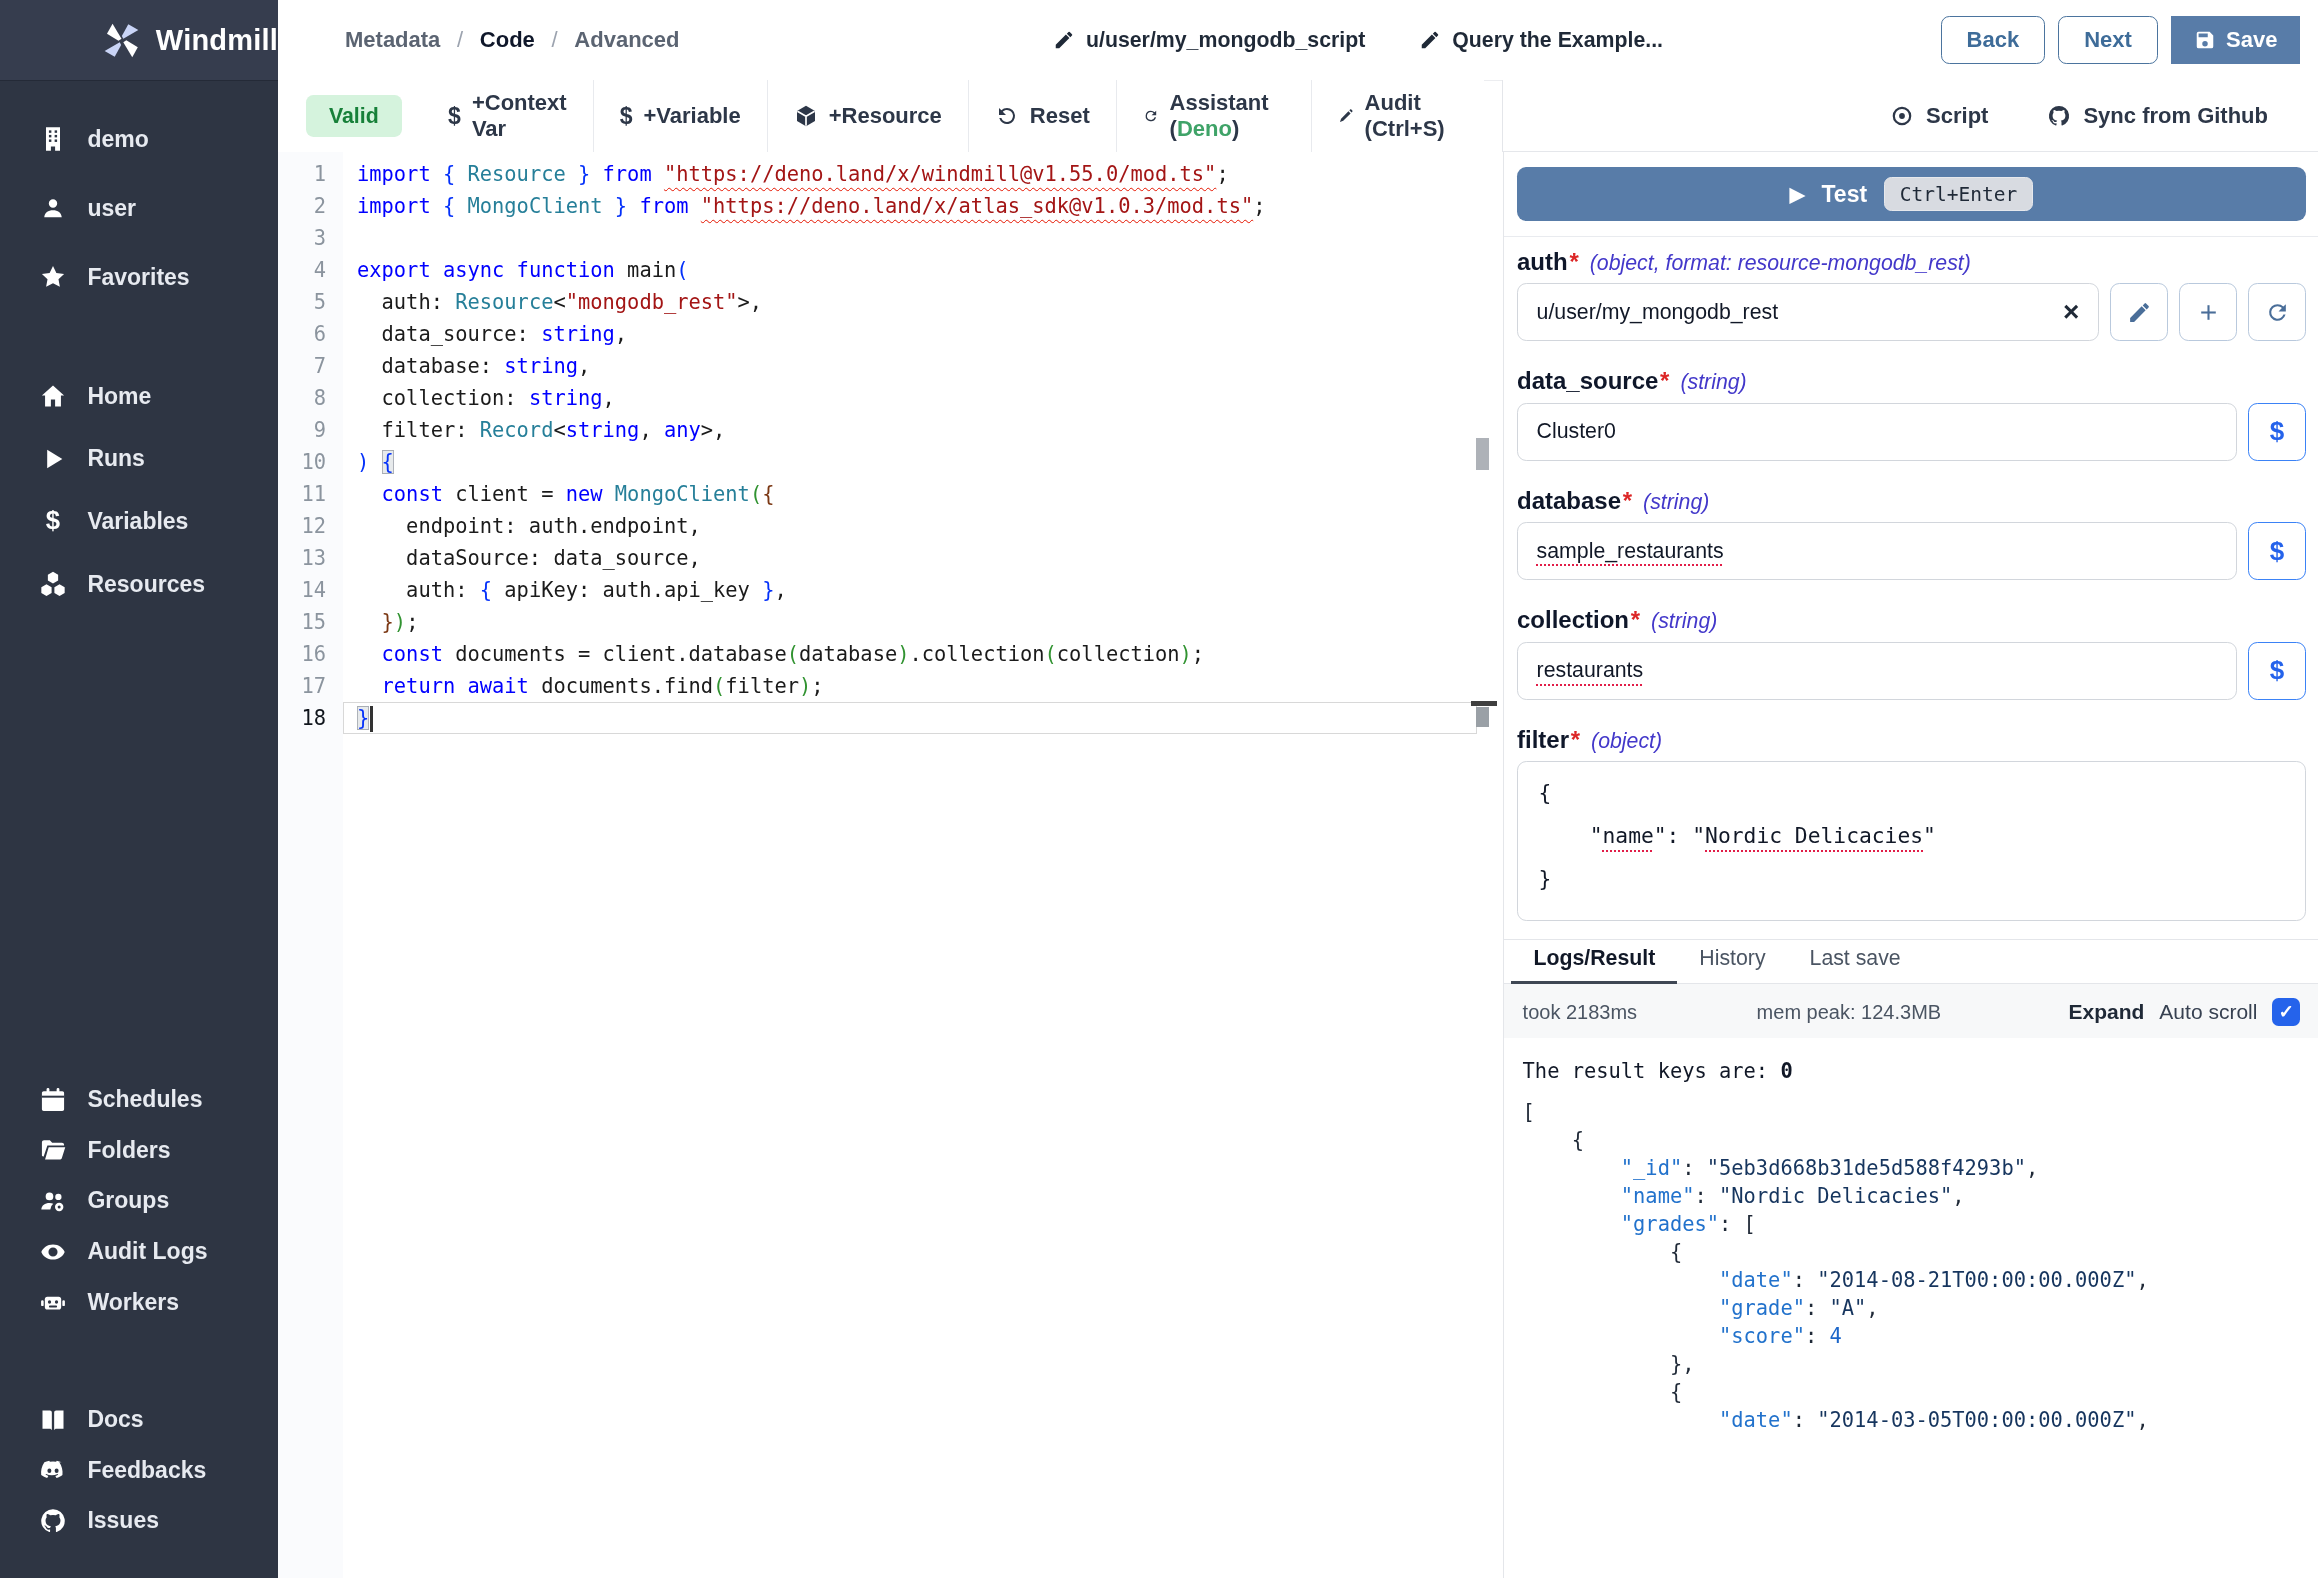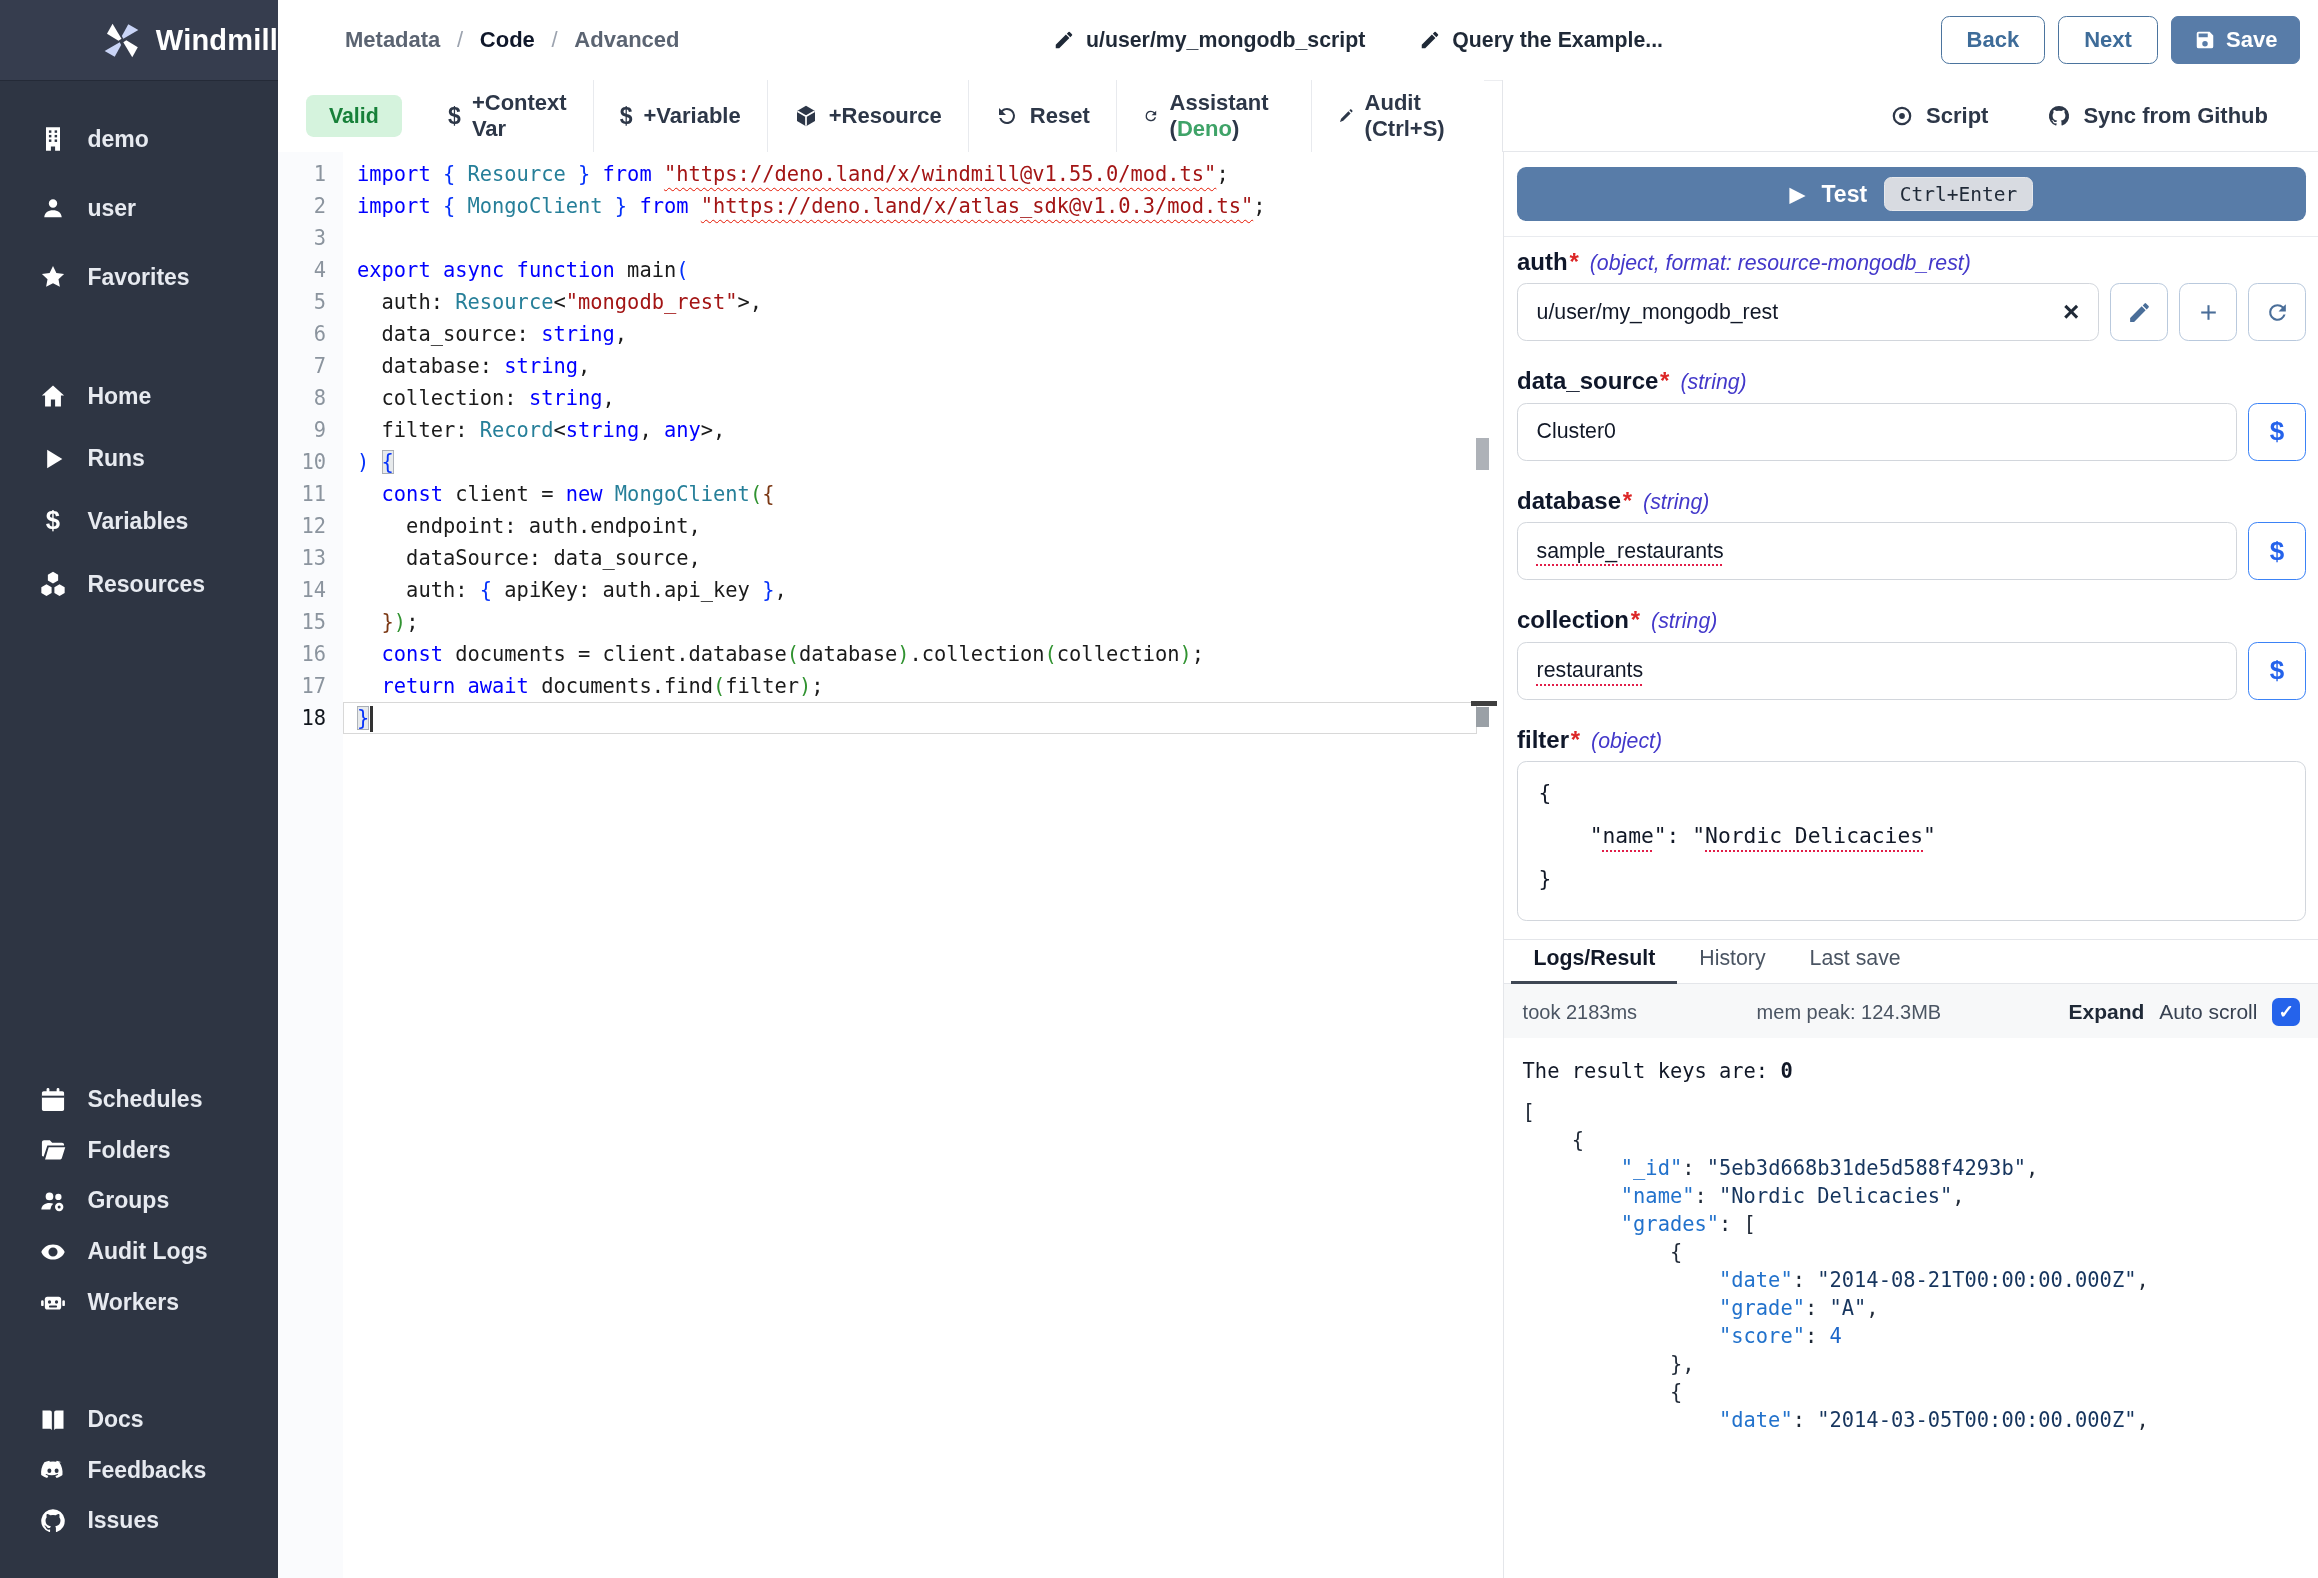--- a/index.html
+++ b/index.html
@@ -24,21 +24,21 @@
   #topbar{position:absolute;left:278px;top:0;width:2041px;height:80px;background:#fff;border-bottom:0.9px solid #ecedf0;}
   .crumbs{position:absolute;left:51px;top:0;height:80px;display:flex;align-items:center;gap:16.7px;font-size:22px;margin-left:16px;}
   .crumb{color:#5b6472;font-weight:600;cursor:pointer;}
   .crumb.active{color:#0f172a;font-weight:800;}
   .crumb-sep{color:#9ca3af;font-weight:500;}
   .path-group{position:absolute;left:775px;top:0;height:80px;display:flex;align-items:center;gap:54px;}
   .path-item{display:flex;align-items:center;gap:11px;color:#1f2937;font-weight:700;font-size:21.3px;cursor:pointer;}
   .pico{width:22px;height:22px;color:#1f2937;}
   .top-actions{position:absolute;right:18.6px;top:0;height:80px;display:flex;align-items:center;gap:13px;}
   .btn-outline{padding:10.2px 25px;border:1.9px solid #4b749e;border-radius:8.3px;color:#3e6c99;font-weight:700;font-size:22px;background:#fff;cursor:pointer;text-align:right;}
-  .btn-save{display:flex;align-items:center;gap:10.2px;background:#587ca8;color:#fff;border-radius:7px;padding:10.2px 22px;font-weight:700;font-size:22px;cursor:pointer;border:1.9px solid #587ca8;}
+  .btn-save{display:flex;align-items:center;gap:10.2px;background:#587ca8;color:#fff;border-radius:0;padding:10.2px 22px;font-weight:700;font-size:22px;cursor:pointer;border:1.9px solid #587ca8;}
   .btn-save .sico{width:22px;height:22px;color:#fff;}
 
   
   #toolbar{position:absolute;left:278px;top:80px;width:1206px;height:72px;background:#fff;border-bottom:0.9px solid #e5e7eb;display:flex;align-items:center;}
   .valid{margin-left:28px;margin-right:20.4px;background:#d5f3dd;color:#178039;font-weight:700;font-size:21.3px;padding:8.3px 23px;border-radius:7.4px;}
   .tbtn{height:100%;display:flex;align-items:center;gap:11px;padding:0 26px;font-size:22px;font-weight:600;color:#2d3748;border-right:0.9px solid #e8eaee;cursor:pointer;background:#fff;}
   .tbtn:last-child{border-right:none;}
   .tico{width:24px;height:24px;color:#2d3748;}
   .tdollar{font-size:23px;font-weight:700;}
   .deno{color:#3fa368;}

